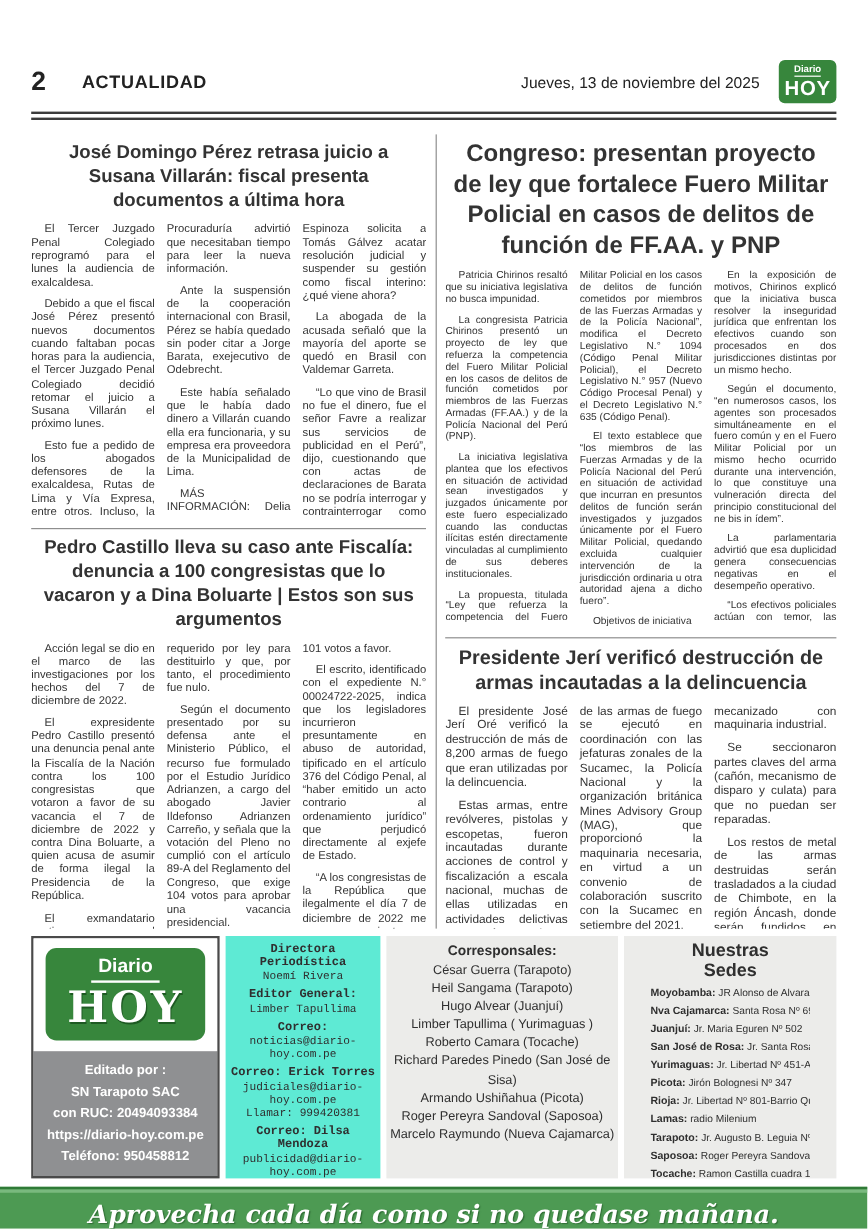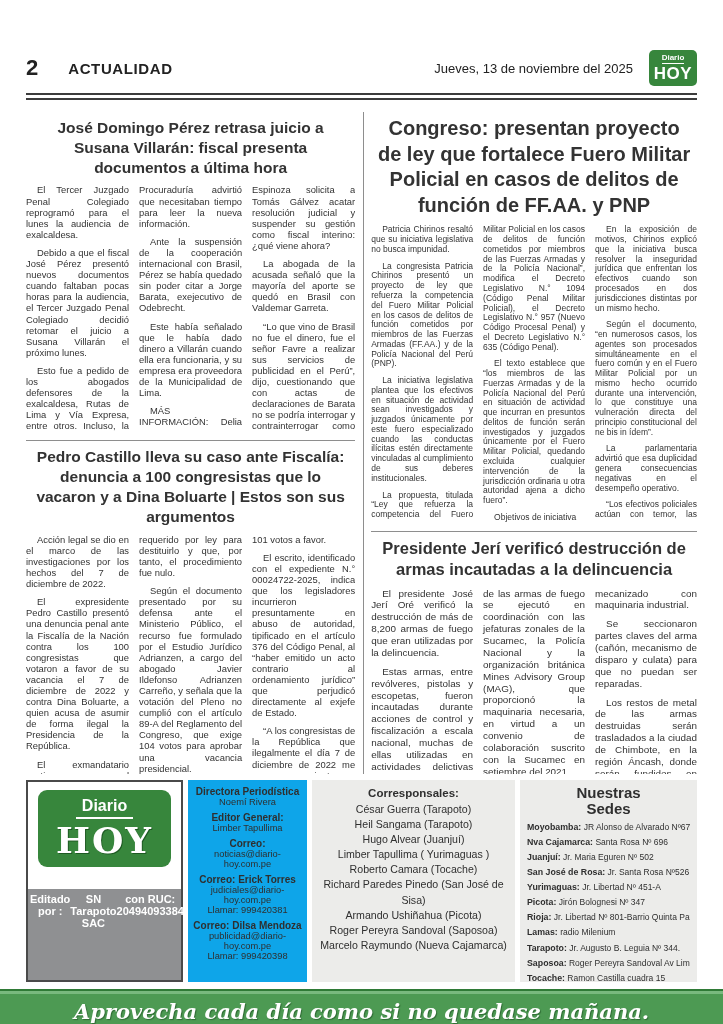--- a/index.html
+++ b/index.html
@@ -34,33 +34,33 @@
   #a4 .body{height:256px;font-size:9.9px;line-height:1.2;}
   .art-rule{border:none;border-top:1px solid #8e8e8e;margin:4px 0 2px;}
   
   .footer{display:flex;gap:5px;padding:6px 26px 0;height:202px;box-sizing:content-box;}
   .pub-box{width:157px;border:2px solid #4a4a4a;display:flex;flex-direction:column;box-sizing:border-box;}
   .pub-logo-wrap{background:#fff;padding:8px 10px 9px;}
   .logo-big{background:#37863c;border-radius:9px;text-align:center;padding:7px 4px 9px;color:#fff;}
   .logo-big .d{font-size:16px;font-weight:bold;display:inline-block;border-bottom:2px solid #fff;padding:0 6px 2px;}
   .logo-big .h{font-size:36px;font-weight:bold;letter-spacing:2px;line-height:1;margin-top:3px;
                font-family:"DejaVu Serif",serif;text-shadow:1px 1px 0 #1e5a23;}
-  .pub-gray{background:#8f9092;color:#fff;flex:1;display:flex;justify-content:space-evenly;
-            text-align:center;font-weight:bold;font-size:11px;padding:4px 2px;margin-top:13px;}
+  .pub-gray{background:#8f9092;color:#fff;flex:1;display:flex;flex-direction:column;justify-content:space-evenly;
+            text-align:center;font-weight:bold;font-size:11px;padding:4px 2px;}
   .mid2{flex:1;display:flex;flex-direction:column;min-width:0;}
   .mid-row{display:flex;gap:5px;flex:1;min-height:0;}
-  .staff-box{width:119px;background:#0ea5e9;text-align:center;padding:6px 3px;font-size:9.3px;box-sizing:border-box;overflow:hidden;}
+  .staff-box{width:129px;background:#5eead4;text-align:center;padding:6px 3px;font-size:9.3px;box-sizing:border-box;overflow:hidden;font-family:Liberation Mono, monospace;}
   .staff-box .grp{margin-bottom:5px;}
   .staff-box .t{font-weight:bold;font-size:10px;}
   .corr-box{flex:1;background:#ececea;text-align:center;font-size:10.6px;padding:5px 2px;overflow:hidden;}
   .corr-box .t{font-weight:bold;font-size:11.5px;margin-bottom:1px;}
   .corr-box div{line-height:1.42;}
   .disclaimer{background:#1c1c1c;color:#fff;font-size:8.2px;line-height:1.3;text-align:center;
               padding:4px 6px;margin-top:3px;}
-  .sedes-box{width:177px;background:#ececea;padding:5px 7px;font-size:8.5px;box-sizing:border-box;overflow:hidden;}
+  .sedes-box{width:177px;background:#ececea;padding:5px 22px;font-size:8.5px;box-sizing:border-box;overflow:hidden;}
   .sedes-title{text-align:center;font-weight:bold;font-size:15px;line-height:1.05;width:80px;margin:0 auto 3px;}
   .sedes-box .ln{line-height:1.72;white-space:nowrap;overflow:hidden;}
   .sedes-box b{font-size:8.8px;}
   
   .banner{margin-top:7px;height:40px;background:#4d9a53;display:flex;align-items:center;justify-content:center;
           box-shadow:inset 0 3px 0 #79b97e,inset 0 -3px 0 #79b97e;border-top:2px solid #2f7a36;border-bottom:2px solid #fca5a5;}
   .banner span{color:#fff;font-family:"DejaVu Serif",serif;font-style:italic;font-weight:bold;font-size:21px;
                text-shadow:1px 1px 1px #2f6b34;}
 </style>
 </head>

